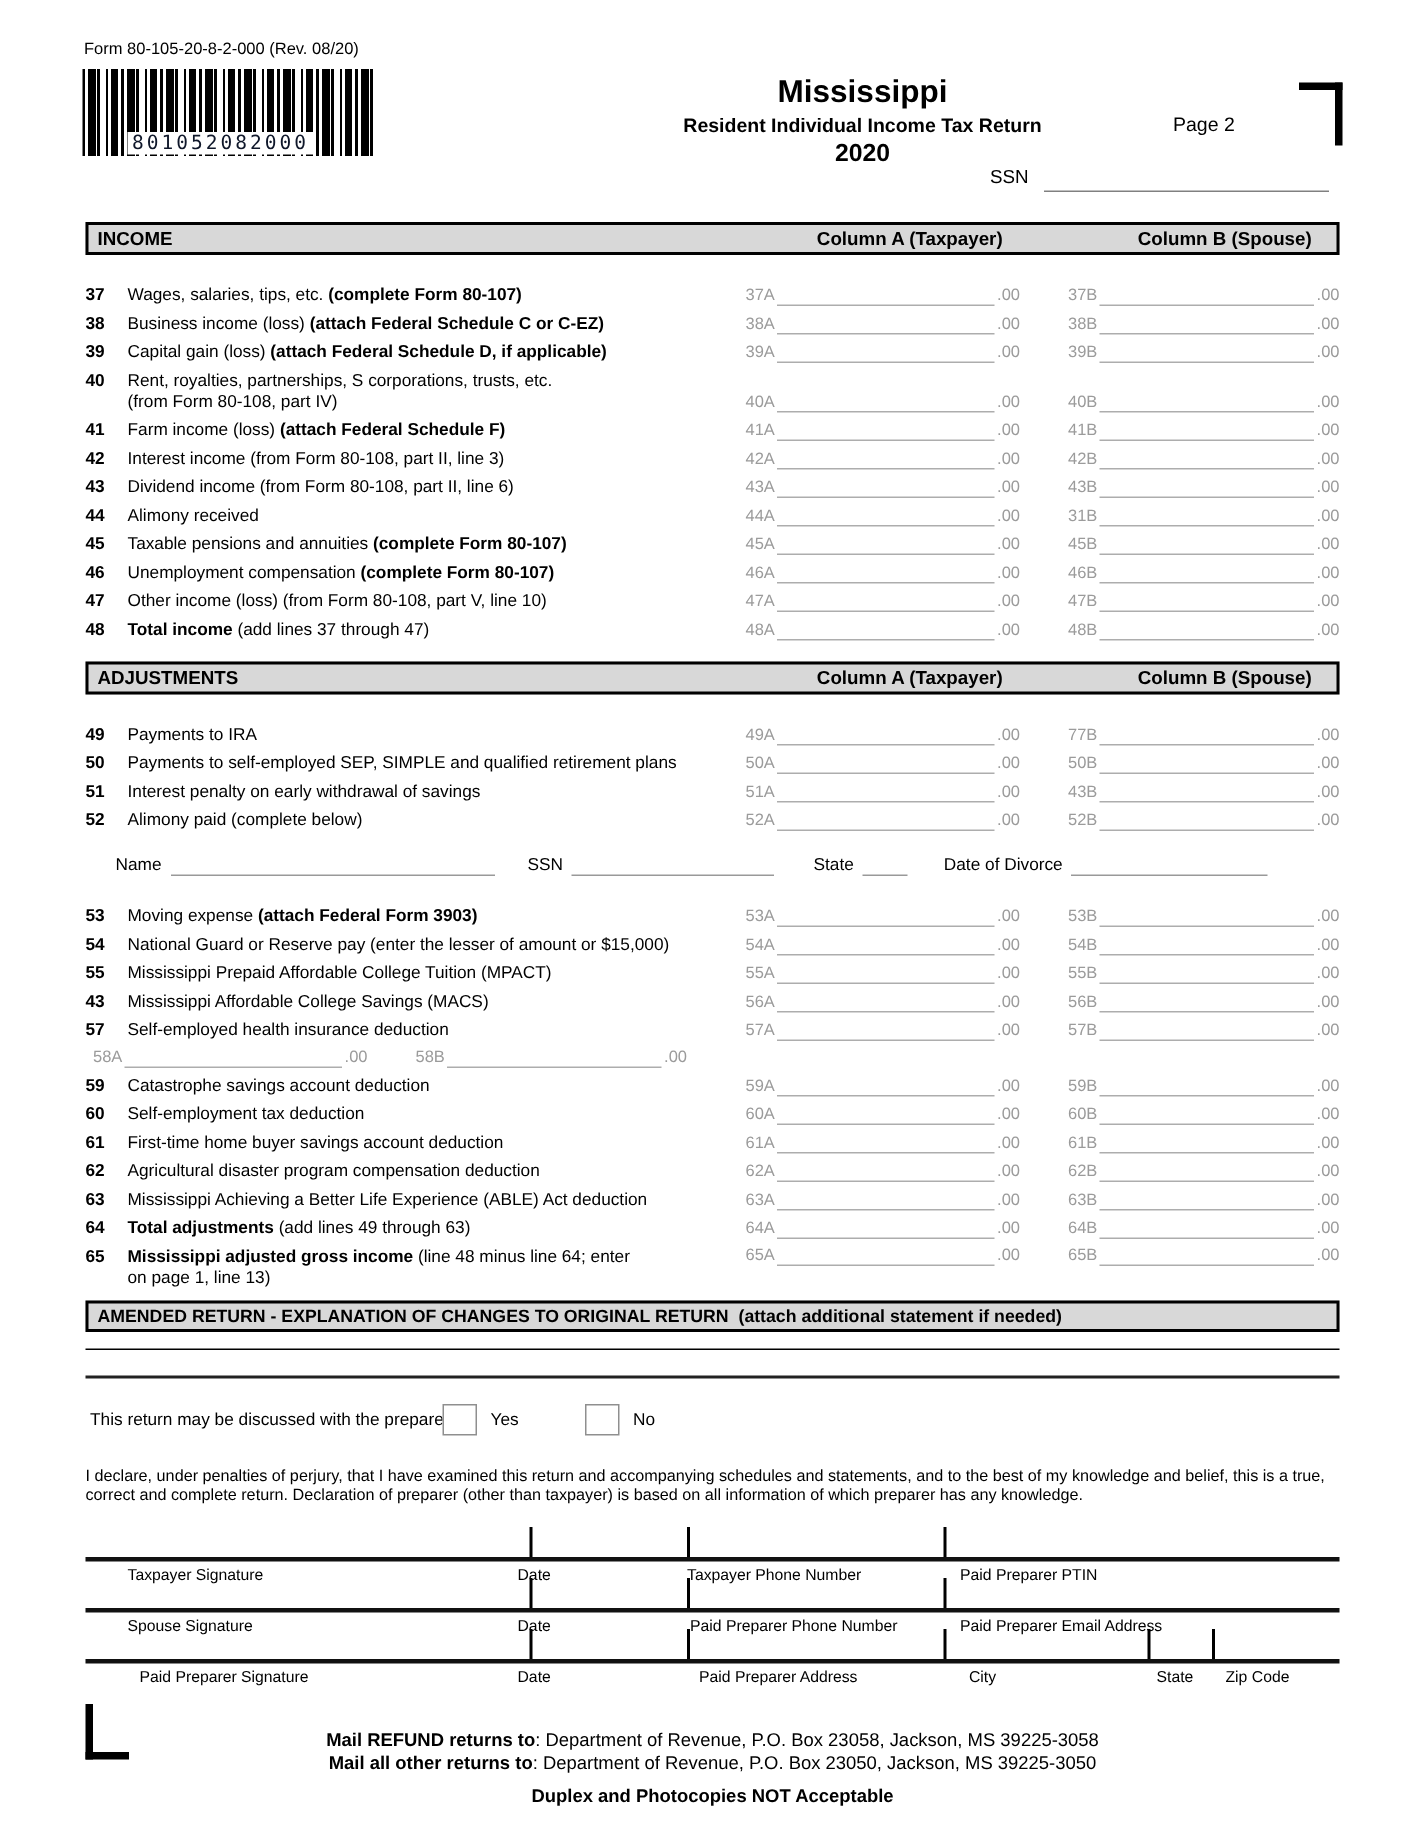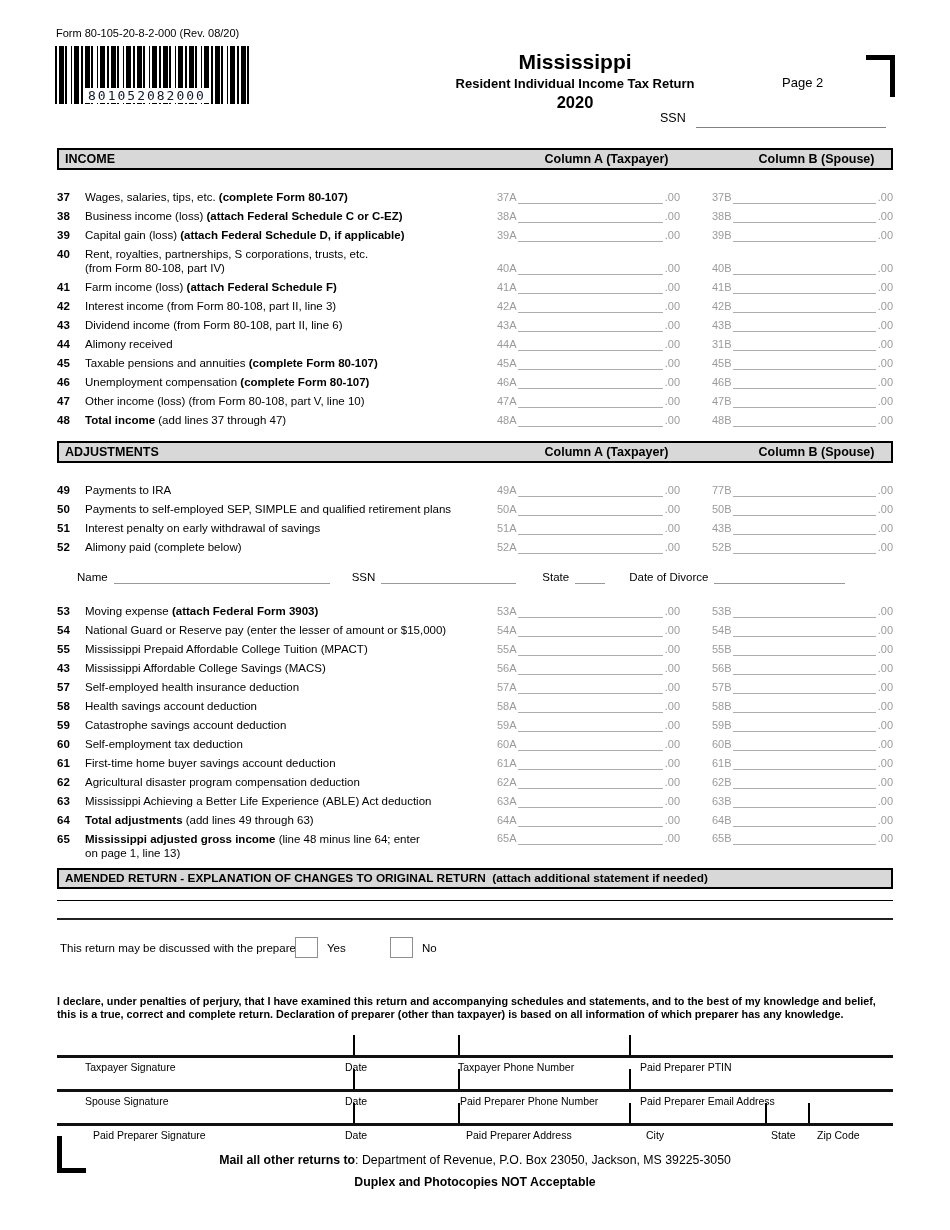--- a/index.html
+++ b/index.html
@@ -59,21 +59,21 @@
   .exp-line2 { height:19px; border-bottom:2.5px solid #222; }
 
   
   .discuss { position:relative; margin-top:17px; height:22px; font-size:11.5px; }
   .discuss-label { position:absolute; left:3px; top:5px; }
   .chk { position:absolute; top:0; width:23px; height:21px; border:1px solid #8f8f8f; background:#fff; }
   .chk-yes { left:238px; } .chk-no { left:333px; }
   .chk-yes-label { position:absolute; left:270px; top:5px; }
   .chk-no-label { position:absolute; left:365px; top:5px; }
 
-  .declaration { margin-top:36px; font-size:10.8px; font-weight:bold; line-height:13px; width:836px; }
+  .declaration { margin-top:20px; font-size:10.8px; font-weight:normal; line-height:13px; width:836px; }
 
   
   .sig-block { margin-top:13px; }
   .sig-row { position:relative; height:24px; border-bottom:3px solid #111; }
   .tick { position:absolute; bottom:0; width:2px; height:20px; background:#000; }
   .sig-labels { position:relative; height:10px; font-size:10.5px; }
   .sig-labels span { position:absolute; top:3px; white-space:nowrap; }
 
   
   .mail { position:absolute; left:75px; top:1153px; width:800px; text-align:center; font-size:12.3px; line-height:15px; }
@@ -459,24 +459,20 @@
             <span class="fline"></span>
             <span class="fsuf">.00</span>
           </div>
           <div class="fld fld-b">
             <span class="fpre">57B</span>
             <span class="fline"></span>
             <span class="fsuf">.00</span>
           </div>
         </div>
         <div class="frow">
-          <div class="lbl">
-            <span class="num">58</span>
-            <span class="txt"><span>Health savings account deduction</span></span>
-          </div>
           <div class="fld fld-a">
             <span class="fpre">58A</span>
             <span class="fline"></span>
             <span class="fsuf">.00</span>
           </div>
           <div class="fld fld-b">
             <span class="fpre">58B</span>
             <span class="fline"></span>
             <span class="fsuf">.00</span>
           </div>
@@ -649,16 +645,17 @@
         <span style="left:589px;">City</span>
         <span style="left:714px;">State</span>
         <span style="left:760px;">Zip Code</span>
       </div>
     </div>
   </div>
 
   <div class="corner-bl"></div>
 
   <div class="mail">
+    <div><b>Mail REFUND returns to</b><span>: Department of Revenue, P.O. Box 23058, Jackson, MS 39225-3058</span></div>
     <div><b>Mail all other returns to</b><span>: Department of Revenue, P.O. Box 23050, Jackson, MS 39225-3050</span></div>
     <div class="duplex">Duplex and Photocopies NOT Acceptable</div>
   </div>
 </div>
 
 </body></html>

